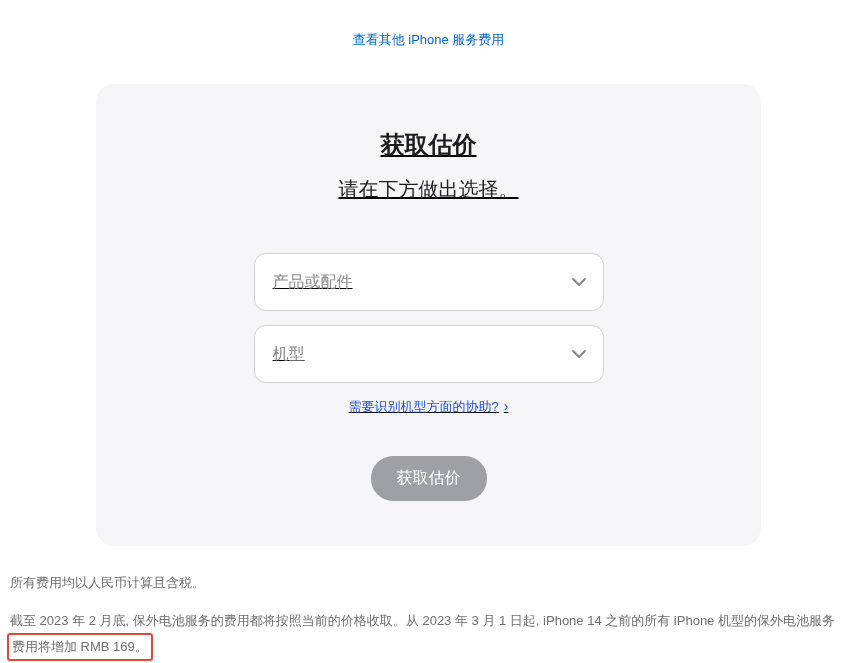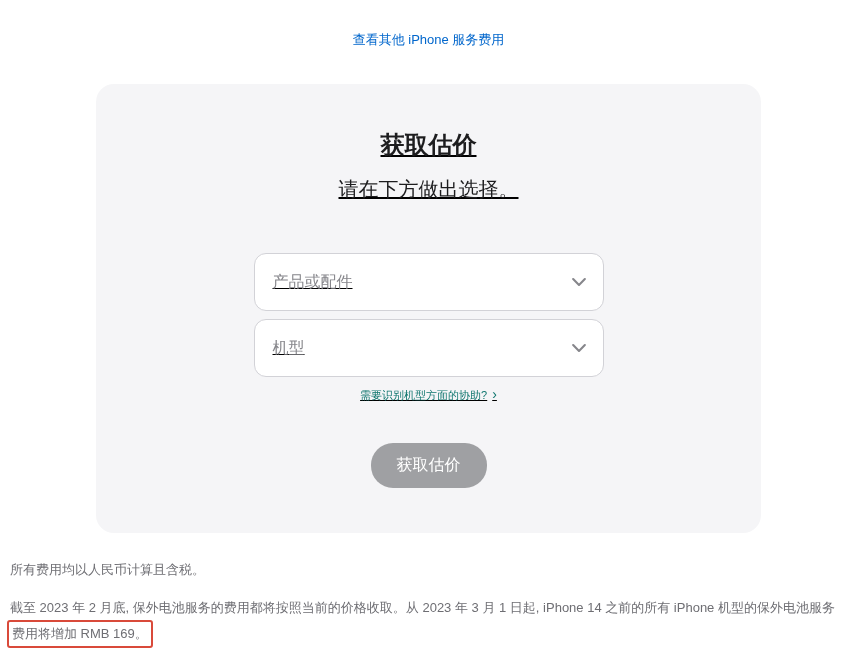--- a/index.html
+++ b/index.html
@@ -39,21 +39,21 @@
       margin-bottom: 15px;
     }
     .card-subtitle {
       font-size: 20px;
       color: #1d1d1f;
       margin-bottom: 50px;
     }
     .select-wrap {
       position: relative;
       width: 350px;
-      margin: 0 auto 8px auto;
+      margin: 0 auto 14px auto;
     }
     .select-field {
       width: 100%;
       height: 58px;
       background: #fff;
       border: 1px solid #d2d2d7;
       border-radius: 12px;
       padding: 0 40px 0 18px;
       font-size: 16px;
       color: #86868b;
@@ -74,23 +74,23 @@
     .chevron svg {
       width: 14px;
       height: 14px;
       display: block;
     }
     .help-link {
       margin-top: 8px;
       margin-bottom: 40px;
     }
     .help-link a {
-      color: #0f766e;
+      color: #1d4ed8;
       text-decoration: none;
-      font-size: 11px;
+      font-size: 13px;
     }
     .help-link a::after {
       content: "›";
       margin-left: 5px;
       font-size: 14px;
     }
     .submit-btn {
       background: #9fa0a3;
       color: #fff;
       border: none;

